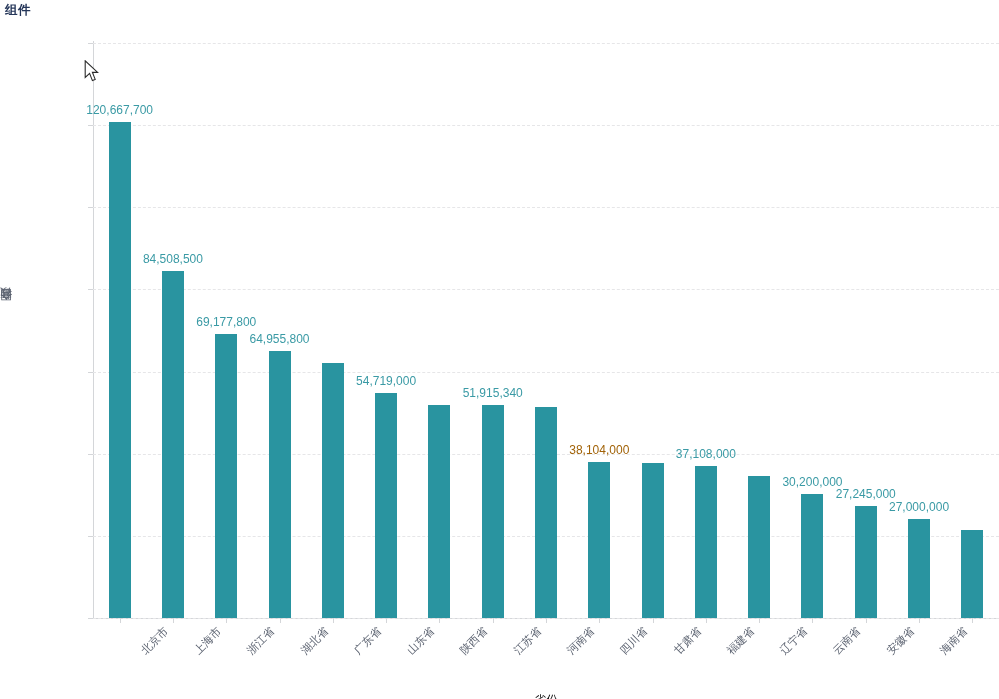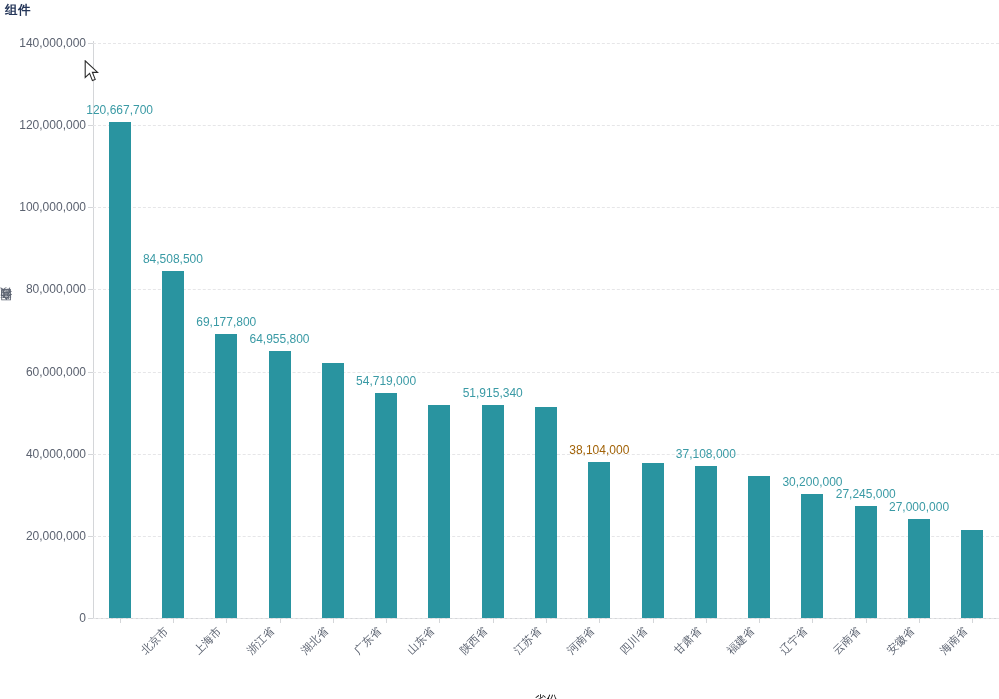--- a/index.html
+++ b/index.html
@@ -122,30 +122,20 @@
 </head>
 <body>
 
 <div id="chart-root">
 
   <div class="chart-title">组件</div>
 
   <div class="axis-line-y"></div>
   <div class="axis-line-x"></div>
 
-  <div class="ytick-wrap" id="ytick-wrap">
-      <div class="ytick" style="top: 43px;">140,000,000</div>
-      <div class="ytick" style="top: 125.143px;">120,000,000</div>
-      <div class="ytick" style="top: 207.286px;">100,000,000</div>
-      <div class="ytick" style="top: 289.429px;">80,000,000</div>
-      <div class="ytick" style="top: 371.571px;">60,000,000</div>
-      <div class="ytick" style="top: 453.714px;">40,000,000</div>
-      <div class="ytick" style="top: 535.857px;">20,000,000</div>
-      <div class="ytick" style="top: 618px;">0</div>
-    </div>
   <div class="ytitle">合同金额</div>
 
   <div class="plot" id="grid-layer">
       <div class="gridline" style="top: 0px;"></div>
       <div class="tick-mark" style="top: 0px;"></div>
       <div class="gridline" style="top: 82.1429px;"></div>
       <div class="tick-mark" style="top: 82.1429px;"></div>
       <div class="gridline" style="top: 164.286px;"></div>
       <div class="tick-mark" style="top: 164.286px;"></div>
       <div class="gridline" style="top: 246.429px;"></div>

